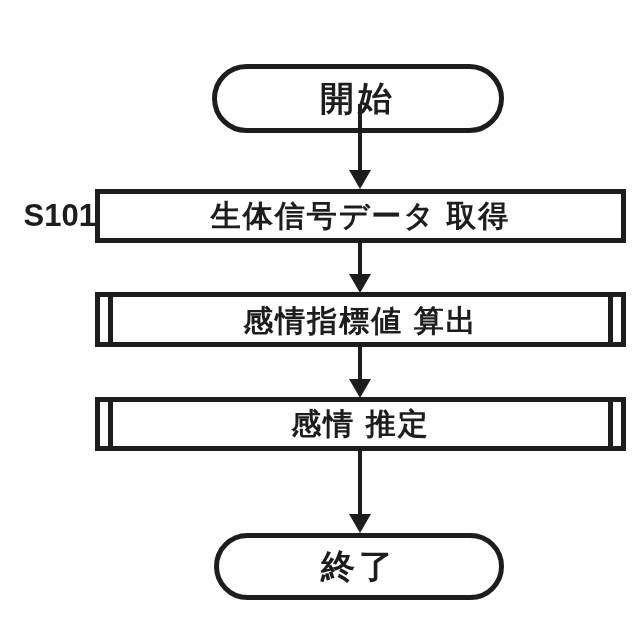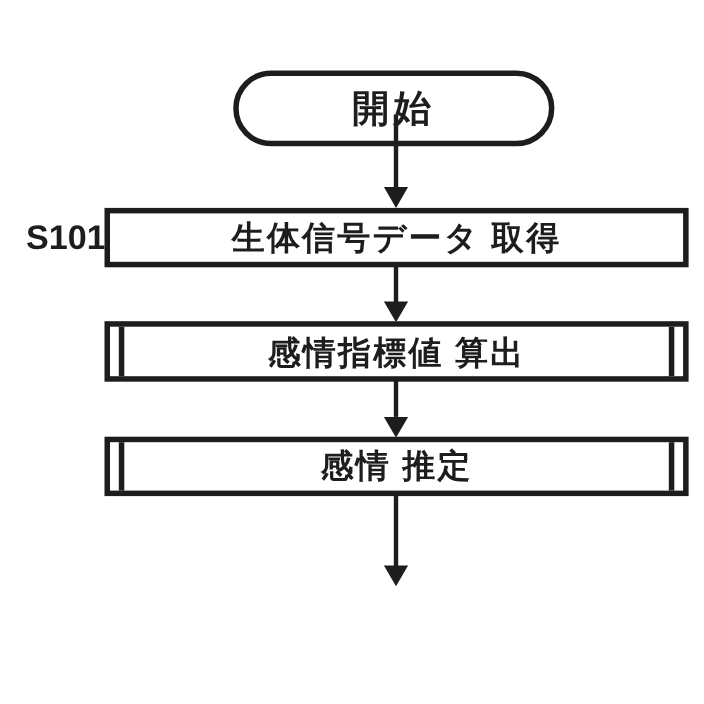--- a/index.html
+++ b/index.html
@@ -138,14 +138,17 @@
 
   <div class="step-box s103 subroutine">
     <div class="bar left"></div>
     <div class="bar right"></div>
     <span>感情 推定</span>
   </div>
 
   <div class="arrow-shaft shaft-4"></div>
   <div class="arrow-head head-4"></div>
 
+  <div class="terminal end">
+    <span>終了</span>
+  </div>
 
 </div>
 
 </body></html>

